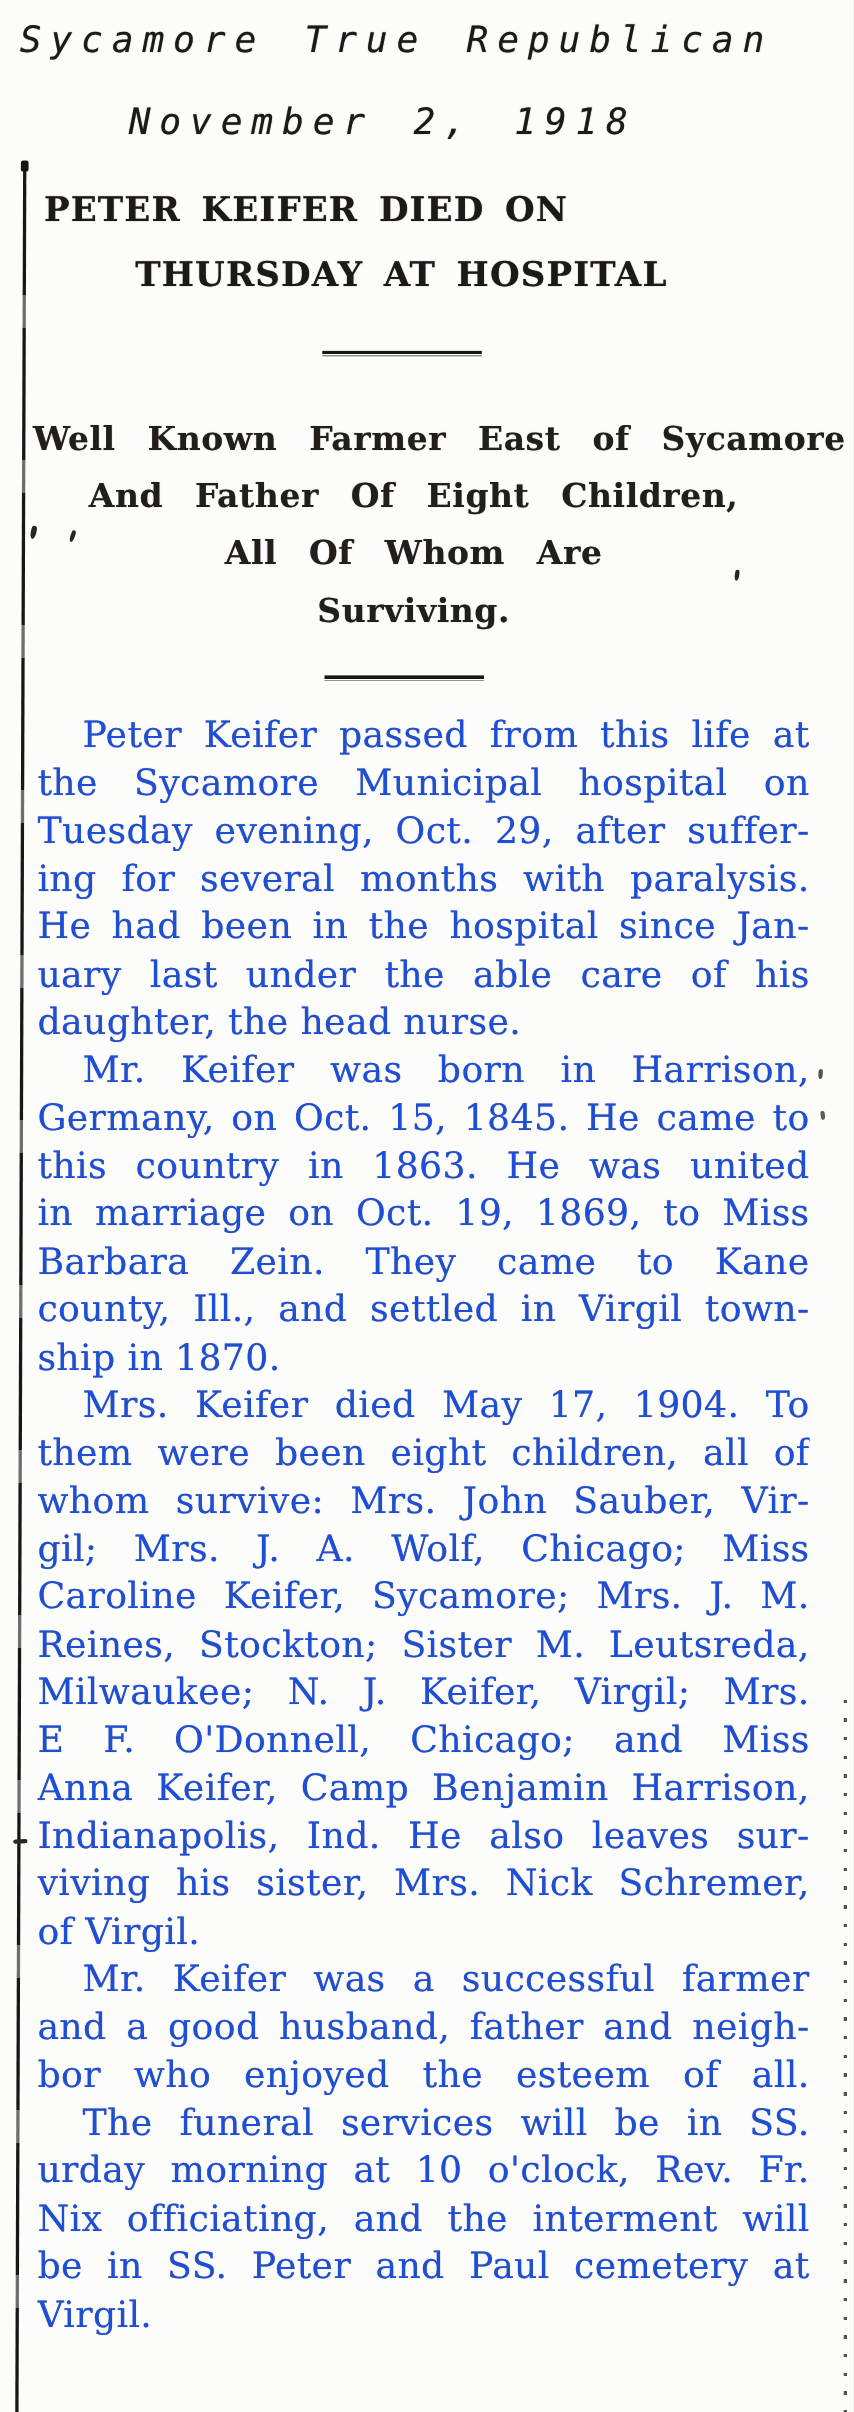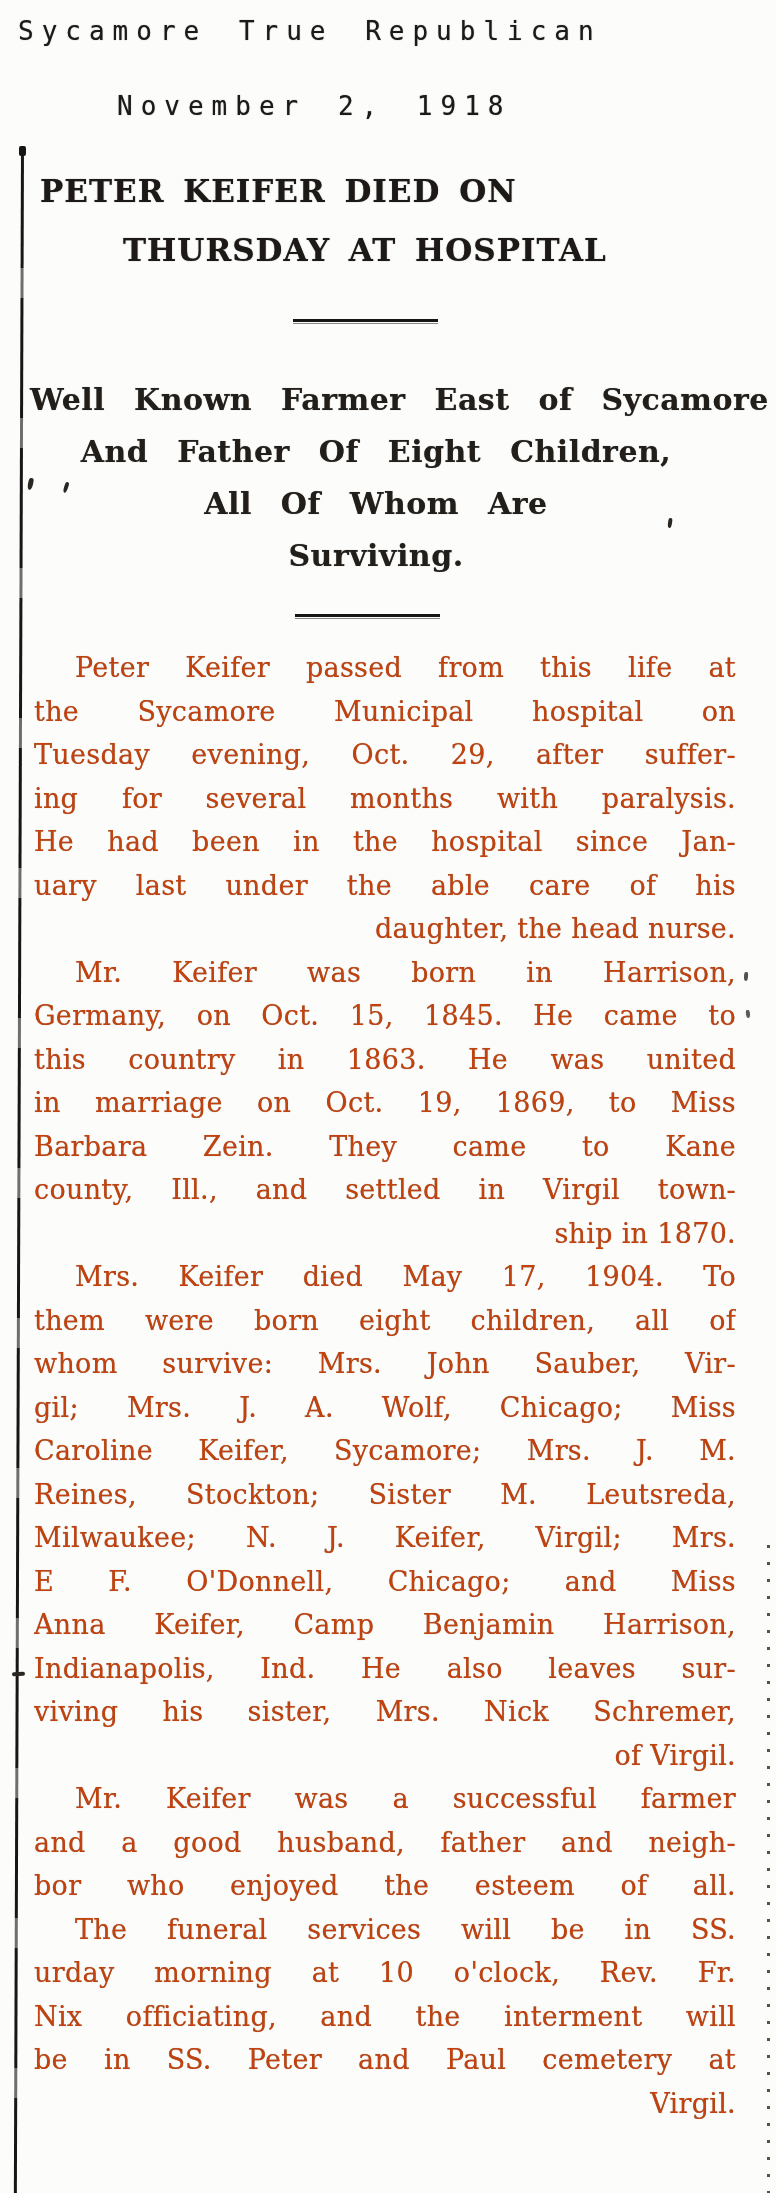--- a/index.html
+++ b/index.html
@@ -7,23 +7,24 @@
     position:relative; width:776px; height:2193px; margin:0 auto;
     background:#fcfcfb; overflow:hidden;
     color:#211e1a;
     -webkit-font-smoothing:antialiased;
   }
 
   
   .masthead {
     position:absolute;
     font-family:"DejaVu Sans Mono","Liberation Mono",monospace;
-    font-size:26px; letter-spacing:8px; word-spacing:8px;
+    font-size:33px; letter-spacing:8px; word-spacing:8px;
     color:#1b1a18; white-space:nowrap;
     text-shadow:0 0 1px rgba(30,28,25,.6);
+    font-style:italic;
   }
   #masthead-title { left:18px; top:16px; }
   #masthead-date  { left:117px; top:91px; }
 
   
   .headline {
     position:absolute;
     font-family:"DejaVu Serif","Liberation Serif",serif;
     font-weight:bold; font-size:31px; line-height:1;
     letter-spacing:1px; word-spacing:7px; white-space:nowrap;
@@ -47,30 +48,30 @@
     font-family:"DejaVu Serif","Liberation Serif",serif;
     font-weight:bold; font-size:30px; letter-spacing:.5px; word-spacing:18px;
     color:#221f1b; text-shadow:0 0 .8px rgba(30,27,23,.55);margin-top:12px;
   }
   #subheadline div { height:52px; line-height:52px; white-space:nowrap; }
 
   
   #article-body {
     position:absolute; left:34px; top:646px; width:702px;
     font-family:"DejaVu Serif","Liberation Serif",serif;
-    font-size:27px; letter-spacing:.3px;
-    color:#c2410c; text-shadow:0 0 .7px rgba(38,34,28,.5);
+    font-size:33px; letter-spacing:.3px;
+    color:#1d4ed8; text-shadow:0 0 .7px rgba(38,34,28,.5);
   }
   .bline {
     height:43.5px; line-height:43.5px; overflow:hidden;
     text-align:justify;
   }
   .bline::after { content:""; display:inline-block; width:100%; height:0; }
   .bline.first { text-indent:41px; }
-  .bline.last  { text-align:right; }
+  .bline.last  { text-align:left; }
   .bline.last::after { content:none; }
 
   
   #left-column-rule {
     position:absolute; left:21px; top:148px; width:3px; height:2045px;
     background:repeating-linear-gradient(to bottom,#191715 0 120px,rgba(25,23,21,.62) 120px 150px);
     transform:rotate(0.2deg); transform-origin:top center;
   }
   #left-column-rule::before {
     content:""; position:absolute; left:-2px; top:-2px;
@@ -125,21 +126,21 @@
       <div class="bline">uary last under the able care of his</div>
       <div class="bline last">daughter, the head nurse.</div>
       <div class="bline first">Mr. Keifer was born in Harrison,</div>
       <div class="bline">Germany, on Oct. 15, 1845. He came to</div>
       <div class="bline">this country in 1863. He was united</div>
       <div class="bline">in marriage on Oct. 19, 1869, to Miss</div>
       <div class="bline">Barbara Zein. They came to Kane</div>
       <div class="bline">county, Ill., and settled in Virgil town-</div>
       <div class="bline last">ship in 1870.</div>
       <div class="bline first">Mrs. Keifer died May 17, 1904. To</div>
-      <div class="bline">them were born eight children, all of</div>
+      <div class="bline">them were been eight children, all of</div>
       <div class="bline">whom survive: Mrs. John Sauber, Vir-</div>
       <div class="bline">gil; Mrs. J. A. Wolf, Chicago; Miss</div>
       <div class="bline">Caroline Keifer, Sycamore; Mrs. J. M.</div>
       <div class="bline">Reines, Stockton; Sister M. Leutsreda,</div>
       <div class="bline">Milwaukee; N. J. Keifer, Virgil; Mrs.</div>
       <div class="bline">E F. O'Donnell, Chicago; and Miss</div>
       <div class="bline">Anna Keifer, Camp Benjamin Harrison,</div>
       <div class="bline">Indianapolis, Ind. He also leaves sur-</div>
       <div class="bline">viving his sister, Mrs. Nick Schremer,</div>
       <div class="bline last">of Virgil.</div>

